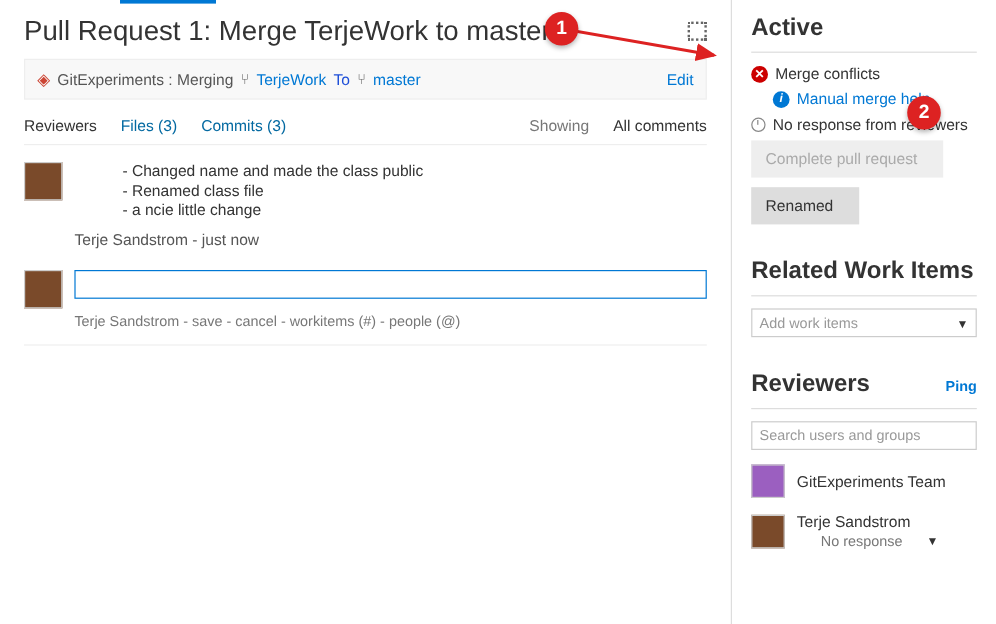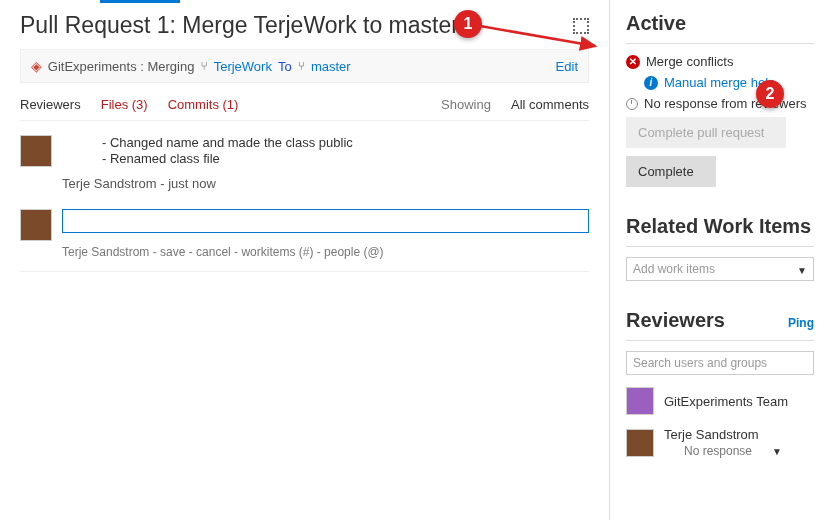--- a/index.html
+++ b/index.html
@@ -12,21 +12,21 @@
 .title { font-size: 23px; font-weight: 300; color: #333; }
 .expand-icon { width: 16px; height: 16px; border: 2px dotted #666; cursor: pointer; }
 .branch-bar { background: #f8f8f8; border: 1px solid #eee; padding: 8px 10px; display: flex; align-items: center; gap: 6px; margin-bottom: 8px; }
 .branch-bar .repo-icon { color: #c43; font-size: 14px; }
 .branch-bar .repo-name { color: #555; }
 .branch-bar .branch-icon { color: #666; font-size: 12px; }
 .branch-bar .branch-link { color: #0078d4; }
 .branch-bar .to-text { color: #1d4ed8; }
 .branch-bar .edit-link { margin-left: auto; color: #0078d4; cursor: pointer; }
 .tabs-row { display: flex; align-items: center; gap: 20px; padding: 6px 0 8px 0; border-bottom: 1px solid #eee; margin-bottom: 14px; }
-.tabs-row .tab { color: #b91c1c; cursor: pointer; }
+.tabs-row .tab { color: #0369a1; cursor: pointer; }
 .tabs-row .tab.active { color: #333; }
 .tabs-row .showing { margin-left: auto; color: #777; }
 .tabs-row .filter { color: #333; cursor: pointer; }
 .comment-block { display: flex; gap: 10px; margin-bottom: 18px; }
 .avatar { width: 32px; height: 32px; background: #7a4a2a; flex-shrink: 0; border: 1px solid #ccc; }
 .avatar.team { background: #9b5fc0; }
 .comment-body { flex: 1; font-size: 13px; color: #333; }
 .comment-body .line { margin-bottom: 1px; margin-left: 40px; }
 .comment-meta { margin-top: 10px; color: #555; }
 .compose-block { display: flex; gap: 10px; margin-bottom: 4px; }
@@ -76,30 +76,31 @@
       <span class="branch-link">TerjeWork</span>
       <span class="to-text">To</span>
       <span class="branch-icon">⑂</span>
       <span class="branch-link">master</span>
       <span class="edit-link">Edit</span>
     </div>
 
     <div class="tabs-row">
       <span class="tab active">Reviewers</span>
       <span class="tab">Files (3)</span>
-      <span class="tab">Commits (1)</span>
+      <span class="tab">Commits (3)</span>
       <span class="showing">Showing</span>
       <span class="filter">All comments</span>
     </div>
 
     <div class="comment-block">
       <div class="avatar"></div>
       <div class="comment-body">
         <div class="line">- Changed name and made the class public</div>
         <div class="line">- Renamed class file</div>
+        <div class="line">- a ncie little change</div>
         <div class="comment-meta">
           <span>Terje Sandstrom</span><span> - </span><span>just now</span>
         </div>
       </div>
     </div>
 
     <div class="compose-block">
       <div class="avatar"></div>
       <input class="compose-input" type="text" style="">
     </div>
@@ -130,21 +131,21 @@
     <div class="status-line indent">
       <span class="info-icon">i</span>
       <span class="link">Manual merge help</span>
     </div>
     <div class="status-line">
       <span class="clock-icon"></span>
       <span>No response from reviewers</span>
     </div>
 
     <button class="btn complete">Complete pull request</button>
-    <button class="btn abandon">Complete</button>
+    <button class="btn abandon">Renamed</button>
 
     <div class="callout callout-2">2</div>
 
     <div class="side-section">
       <div class="side-header">
           <span>Related Work Items</span>
         </div>
       <hr class="side-divider">
       <div class="input-box">
         <span>Add work items</span>

